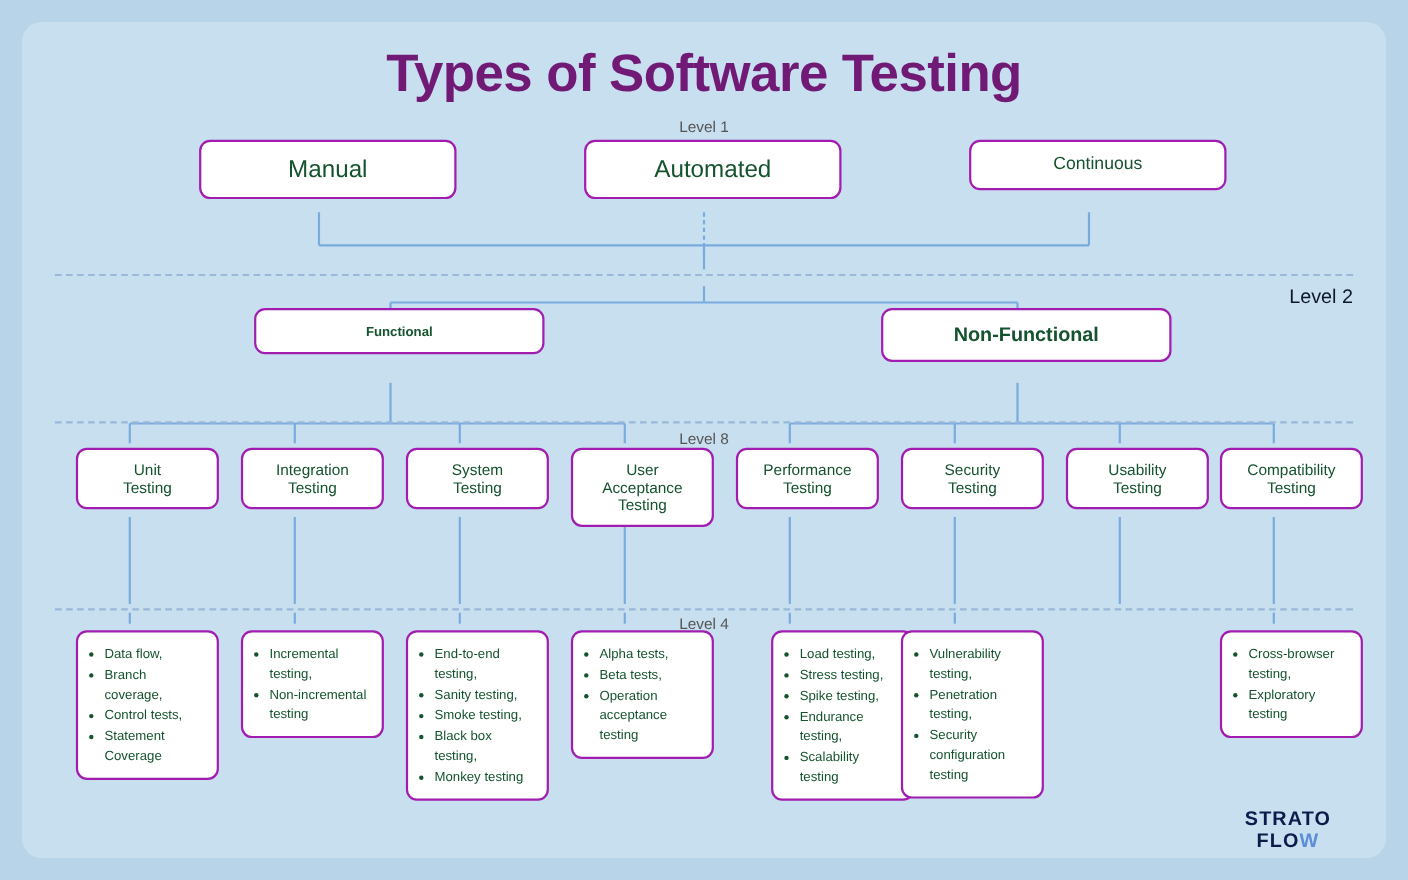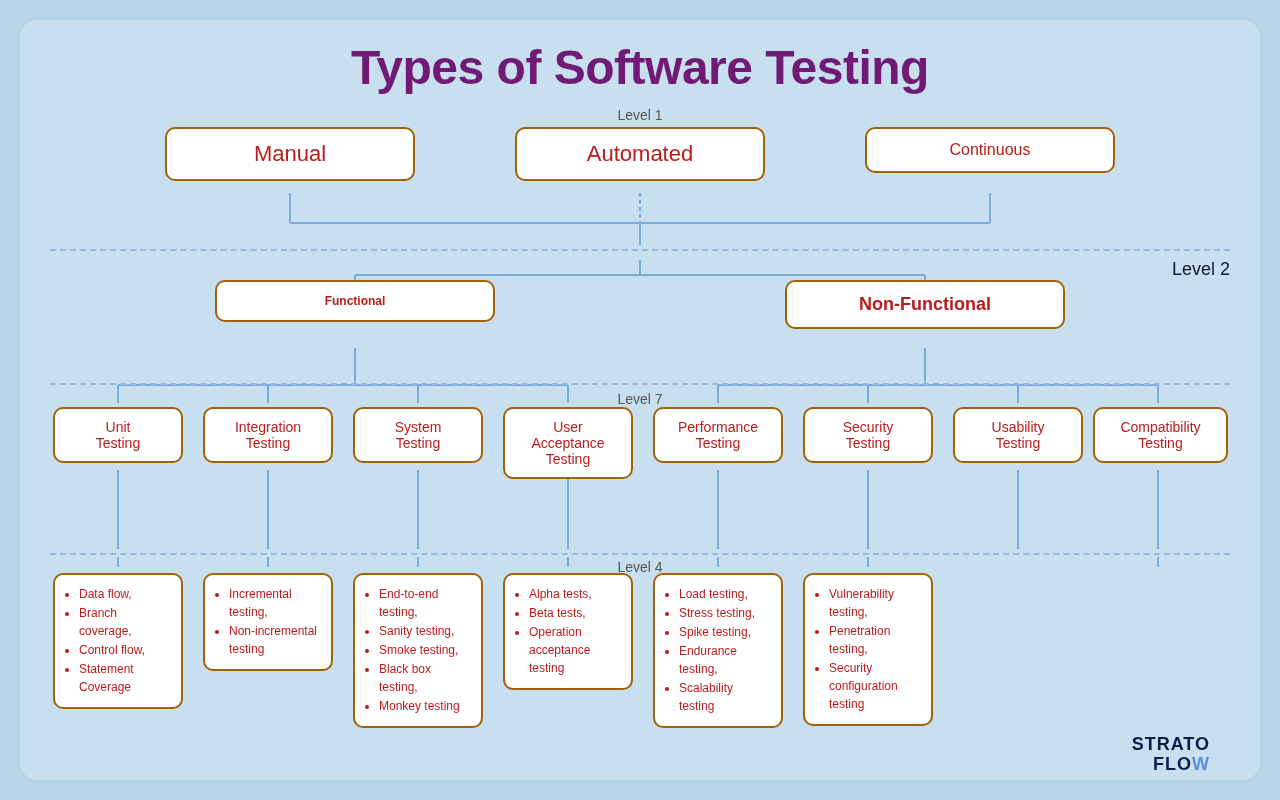--- a/index.html
+++ b/index.html
@@ -24,27 +24,28 @@
       font-size: 48px;
       font-weight: 900;
       color: #701a75;
       margin-bottom: 10px;
       letter-spacing: -0.5px;
     }
 
     
     .node-box {
       background: white;
-      border: 2px solid #a16207;
+      border: 2px solid #a21caf;
       border-radius: 10px;
       padding: 8px 14px;
       text-align: center;
       font-size: 15px;
-      color: #b91c1c;
+      color: #14532d;
       white-space: nowrap;
+      margin-left: 16px;
     }
     .node-box.bold-text {
       font-weight: 700;
       font-size: 16px;
     }
 
     
     .svg-connectors {
       position: absolute;
       top: 0; left: 0;
@@ -88,20 +89,21 @@
       bottom: 10px;
       right: 20px;
       text-align: right;
     }
     .brand-text {
       font-size: 18px;
       font-weight: 700;
       color: #0d1b4b;
       line-height: 1.1;
       letter-spacing: 1px;
+      text-align: center;
     }
     .brand-highlight {
       color: #5b8dd9;
     }
   </style>
 </head>
 <body>
 
 <div class="main-container">
   <h1 class="page-title">Types of Software Testing</h1>
@@ -173,21 +175,21 @@
 
     <div style="position:absolute;top:154px;left:0;right:0;text-align:right;font-size:18px;color:#0f172a;">Level 2</div>
 
     <div style="position:absolute;top:175px;left:165px;width:280px;">
       <div class="node-box bold-text" style="font-size:12px;padding:12px 8px;">Functional</div>
     </div>
     <div style="position:absolute;top:175px;left:735px;width:280px;">
       <div class="node-box bold-text" style="font-size:18px;padding:12px 20px;">Non-Functional</div>
     </div>
 
-    <div style="position:absolute;top:286px;left:0;right:0;text-align:center;font-size:14px;color:#555;">Level 7</div>
+    <div style="position:absolute;top:286px;left:0;right:0;text-align:center;font-size:14px;color:#555;">Level 8</div>
 
     <div style="position:absolute;top:302px;left:3px;width:130px;">
       <div class="node-box l3-node">Unit<br>Testing</div>
     </div>
 
     <div style="position:absolute;top:302px;left:153px;width:130px;">
       <div class="node-box l3-node">Integration<br>Testing</div>
     </div>
 
     <div style="position:absolute;top:302px;left:303px;width:130px;">
@@ -214,21 +216,21 @@
       <div class="node-box l3-node">Compatibility<br>Testing</div>
     </div>
 
     <div style="position:absolute;top:454px;left:0;right:0;text-align:center;font-size:14px;color:#555;">Level 4</div>
 
     <div style="position:absolute;top:468px;left:3px;width:130px;border-radius:11px;">
       <div class="node-box l4-node">
         <ul>
           <li>Data flow,</li>
           <li>Branch coverage,</li>
-          <li>Control flow,</li>
+          <li>Control tests,</li>
           <li>Statement Coverage</li>
         </ul>
       </div>
     </div>
 
     <div style="position:absolute;top:468px;left:153px;width:130px;">
       <div class="node-box l4-node">
         <ul>
           <li>Incremental testing,</li>
           <li>Non-incremental testing</li>
@@ -251,21 +253,21 @@
     <div style="position:absolute;top:468px;left:453px;width:130px;border-radius:10px;">
       <div class="node-box l4-node">
         <ul>
           <li>Alpha tests,</li>
           <li>Beta tests,</li>
           <li>Operation acceptance testing</li>
         </ul>
       </div>
     </div>
 
-    <div style="position:absolute;top:468px;left:603px;width:120px;">
+    <div style="position:absolute;top:468px;left:635px;width:120px;">
       <div class="node-box l4-node">
         <ul>
           <li>Load testing,</li>
           <li>Stress testing,</li>
           <li>Spike testing,</li>
           <li>Endurance testing,</li>
           <li>Scalability testing</li>
         </ul>
       </div>
     </div>
@@ -273,20 +275,28 @@
     <div style="position:absolute;top:468px;left:753px;width:130px;">
       <div class="node-box l4-node">
         <ul>
           <li>Vulnerability testing,</li>
           <li>Penetration testing,</li>
           <li>Security configuration testing</li>
         </ul>
       </div>
     </div>
 
+    <div style="position:absolute;top:468px;left:1043px;width:135px;">
+      <div class="node-box l4-node">
+        <ul>
+          <li>Cross-browser testing,</li>
+          <li>Exploratory testing</li>
+        </ul>
+      </div>
+    </div>
 
     <div class="brand">
       <div class="brand-text">
         <span>STRATO</span>
       </div>
       <div class="brand-text">
         <span>FLO</span><span class="brand-highlight">W</span>
       </div>
     </div>
 

